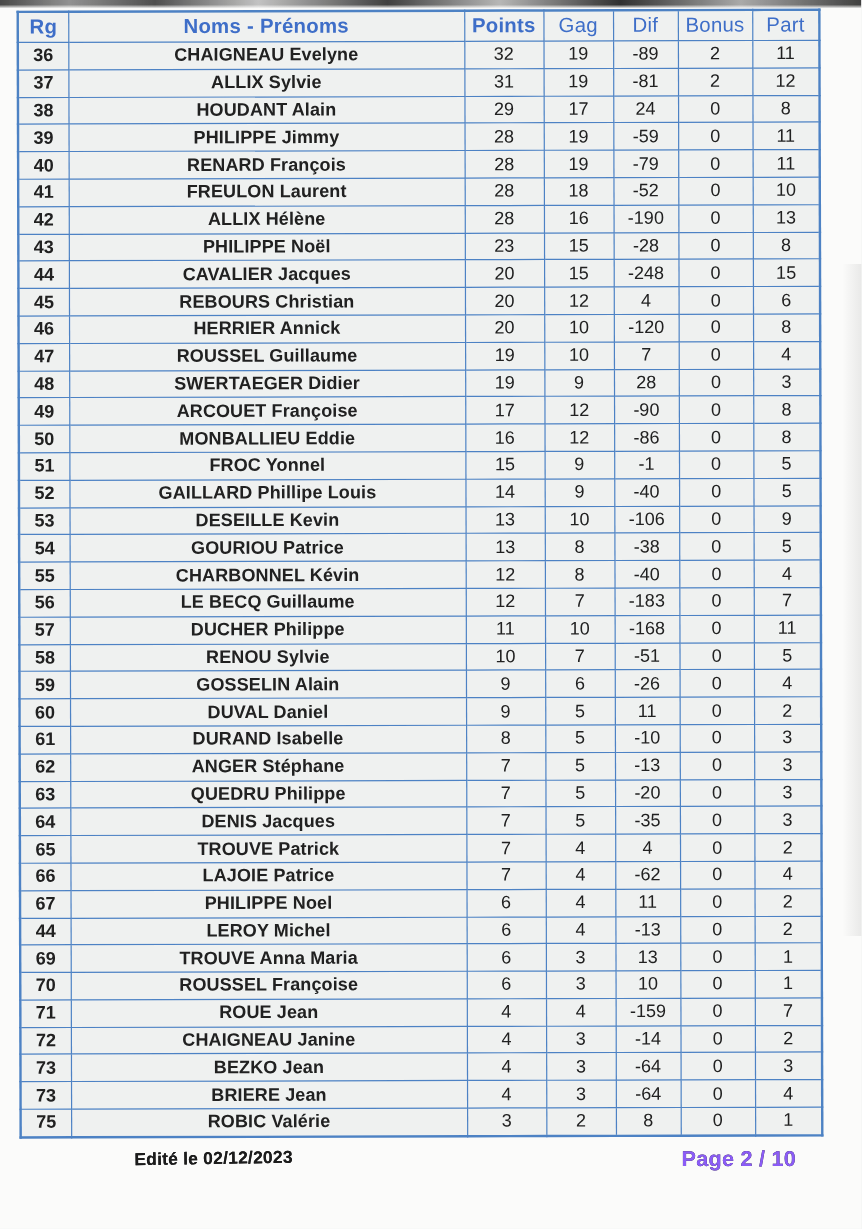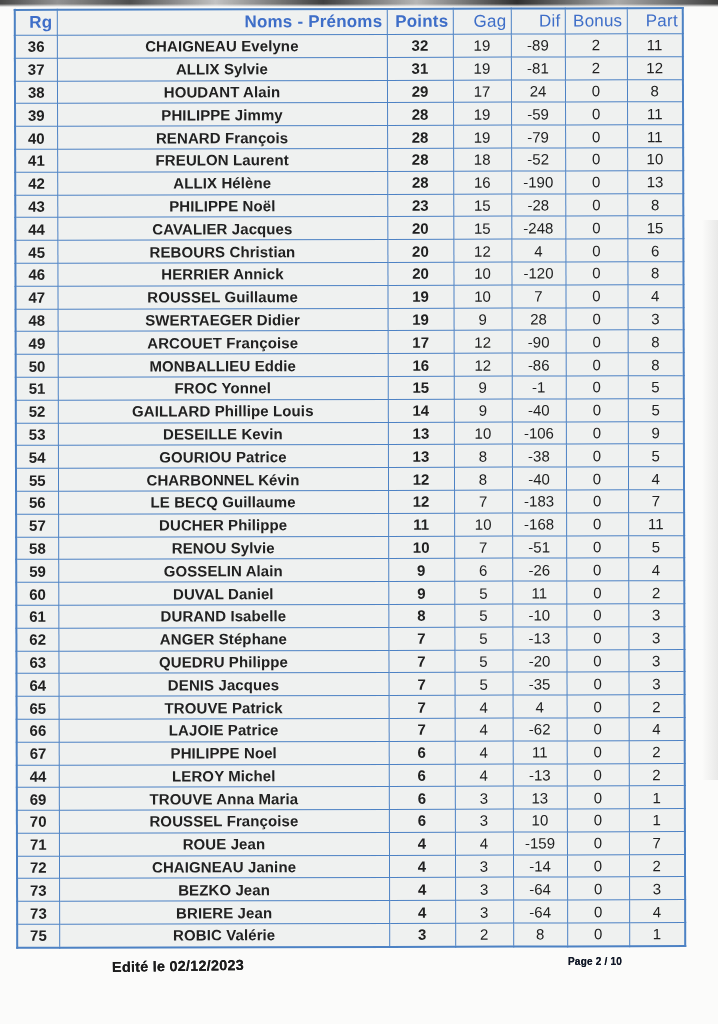--- a/index.html
+++ b/index.html
@@ -41,36 +41,36 @@
     border:2.5px solid var(--border);
     background:var(--cell-bg);
   }
   table.ranking th, table.ranking td{
     border:1.2px solid var(--border);
     padding:0 4px;overflow:hidden;white-space:nowrap;
     color:var(--body-text);
   }
   table.ranking thead th{
     height:24px;font-size:17px;color:var(--header-text);
-    text-align:right;font-weight:normal;letter-spacing:.2px;
+    text-align:center;font-weight:normal;letter-spacing:.2px;
   }
   table.ranking thead th.bold{font-weight:bold;}
   table.ranking tbody td{height:21.8px;font-size:15px;text-align:center;line-height:1;}
   td.col-rg{color:var(--rank-text);font-weight:bold;font-size:15px;}
   td.col-name{text-align:left;font-weight:bold;font-size:15.5px;padding-left:8px;letter-spacing:.1px;}
-  td.col-points{font-weight:bold;}
+  td.col-points{font-weight:normal;}
   .footer-edited{
     position:absolute;left:112px;top:958px;
     font-size:14.5px;font-weight:bold;color:#1c1c1c;
     transform:rotate(-0.9deg);letter-spacing:.2px;
     text-shadow:0 0 .4px #1c1c1c;
   }
   .footer-page{
     position:absolute;left:568px;top:956px;
-    font-size:10px;font-weight:bold;color:#0f172a;
+    font-size:18px;font-weight:bold;color:#8b5cf6;
     letter-spacing:.2px;text-shadow:0 0 .4px #1c1c1c;
   }
 </style>
 </head>
 <body>
 
 <div class="scan-top-band"></div>
 <div class="scan-shade"></div>
 
 <div class="ranking-table-wrap">

